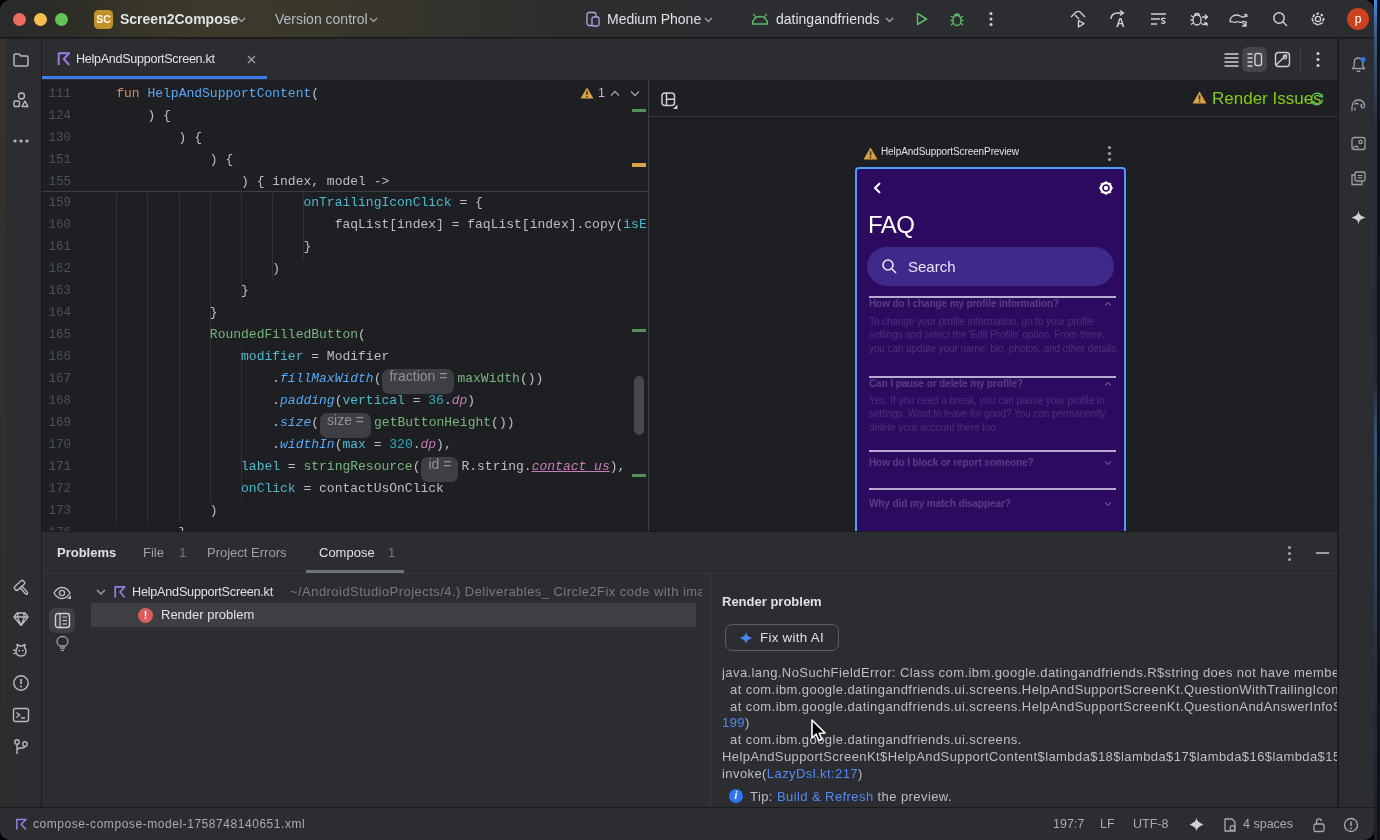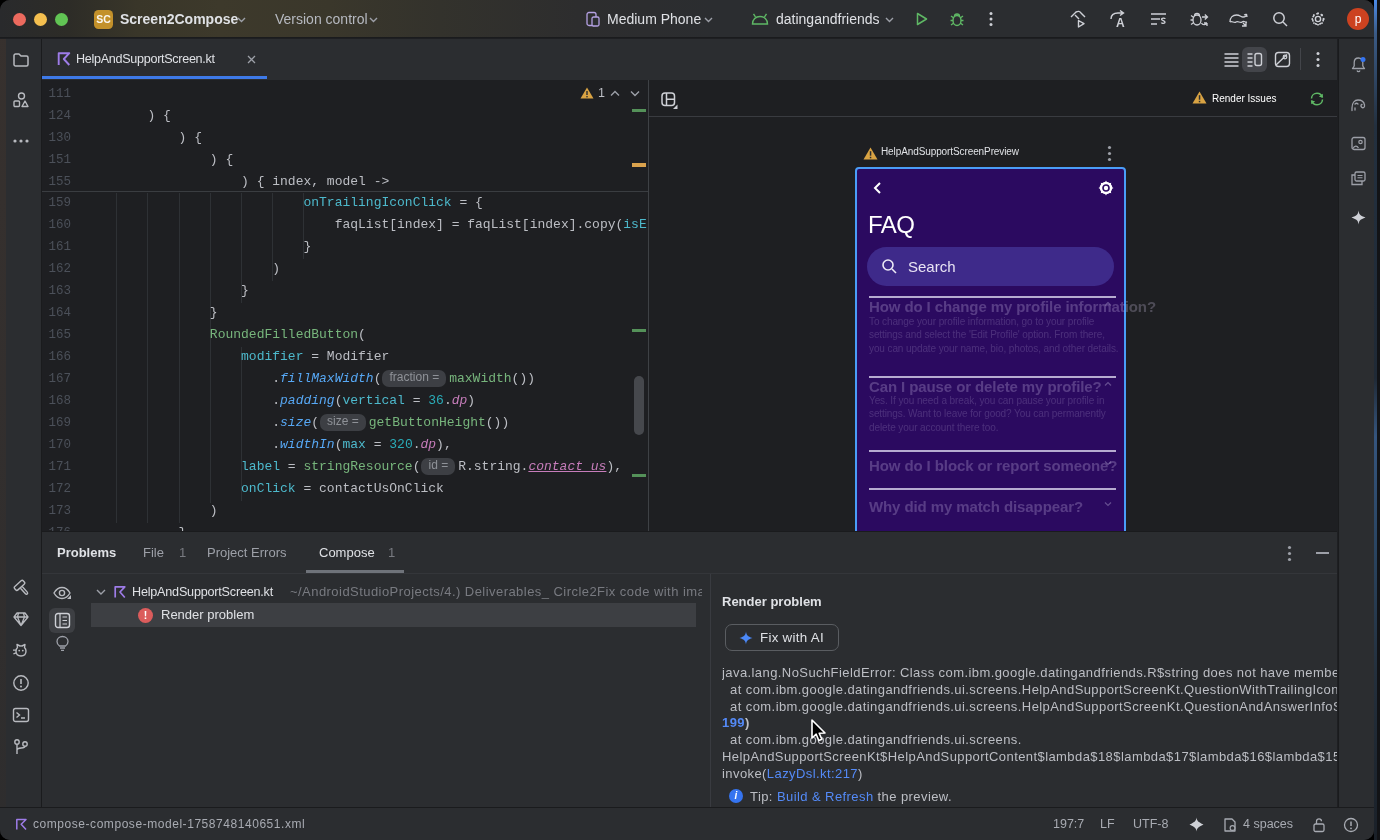--- a/index.html
+++ b/index.html
@@ -30,30 +30,30 @@
 .ln { position:absolute; left:0; top:0; width:29px; text-align:right; color:#4B5059; font-size:12.5px; }
 .cc { position:absolute; left:43px; top:0; white-space:pre; }
 .kw { color:#CF8E6D; }
 .fn { color:#57A8F5; }
 .call { color:#77B57C; }
 .narg { color:#4DB9CC; }
 .num { color:#2AACB8; }
 .ext { color:#57A8F5; font-style:italic; }
 .dp { color:#C77DBB; font-style:italic; }
 .err { color:#C77DBB; font-style:italic; text-decoration:underline; }
-.inlay { display:inline-block; font-family:"Liberation Sans",sans-serif; font-size:12px; line-height:15.5px; background:#3D3F44; color:#8F9298; border-radius:7px; padding:0 7px 1px; margin:0 3px 0 1px; vertical-align:1px; }
+.inlay { display:inline-block; font-family:"Liberation Sans",sans-serif; font-size:14px; line-height:15.5px; background:#3D3F44; color:#8F9298; border-radius:7px; padding:0 7px 9px; margin:0 3px 0 1px; vertical-align:1px; }
 .ig { position:absolute; width:1px; background:#2E3135; }
 
 
 #preview { position:absolute; left:649px; top:80px; width:688px; height:451px; background:#1E1F22; overflow:hidden; }
 #pvtoolbar { position:absolute; left:0; top:0; width:688px; height:37px; border-bottom:1px solid #393B40; }
 
 
 #phone { position:absolute; left:206px; top:87px; width:271px; height:370px; background:#2B0A60; border:2px solid #4A9DF8; border-radius:4px; }
-.pq { position:absolute; left:12px; font-size:15px; letter-spacing:-0.1px; font-weight:bold; white-space:nowrap; color:rgba(222,213,246,0.25); }
+.pq { position:absolute; left:12px; font-size:10px; letter-spacing:-0.1px; font-weight:bold; white-space:nowrap; color:rgba(222,213,246,0.25); }
 .pa { position:absolute; left:12px; font-size:10px; letter-spacing:-0.1px; line-height:13.6px; white-space:nowrap; color:rgba(220,210,245,0.185); }
 .pdiv { position:absolute; left:12px; width:247px; height:2px; background:rgba(222,216,240,0.78); }
 .pchev { position:absolute; left:247px; width:8px; height:8px; opacity:0.35; }
 
 
 #problems { position:absolute; left:42px; top:531px; width:1295px; overflow:hidden; height:276px; background:#2B2D30; border-top:1px solid #1A1B1D; }
 .ptab { position:absolute; top:0; height:41px; line-height:41px; font-size:13px; color:#9DA0A8; }
 #pbody { position:absolute; left:0; top:42px; width:1295px; height:234px; }
 .stk { position:absolute; left:680px; width:615px; letter-spacing:0.42px; height:17px; line-height:17px; font-size:13px; color:#BCBEC4; white-space:pre; overflow:hidden; }
 .lnk { color:#548AF7; }
@@ -233,20 +233,21 @@
   <div class="ig" style="left:105px; top:113px; height:330px;"></div>
   <div class="ig" style="left:137px; top:113px; height:330px;"></div>
   <div class="ig" style="left:168px; top:113px; height:310px;"></div>
   <div class="ig" style="left:199px; top:113px; height:110px;"></div>
   <div class="ig" style="left:199px; top:267px; height:154px;"></div>
   <div class="ig" style="left:230px; top:113px; height:88px;"></div>
   <div class="ig" style="left:261px; top:113px; height:66px;"></div>
 
   <div class="cl" style="top:3px;">
         <span class="ln">111</span>
+        <span class="cc">    <span class="kw">fun</span> <span class="fn">HelpAndSupportContent</span>(</span>
       </div>
   <div class="cl" style="top:25px;">
         <span class="ln">124</span>
         <span class="cc">        ) {</span>
       </div>
   <div class="cl" style="top:47px;">
         <span class="ln">130</span>
         <span class="cc">            ) {</span>
       </div>
   <div class="cl" style="top:69px;">
@@ -351,21 +352,21 @@
     <svg class="abs" style="left:12px; top:11.5px;" width="18" height="18" viewBox="0 0 18 18">
           <rect x="1" y="1" width="12.5" height="12.5" rx="3" stroke="#CED0D6" stroke-width="1.5" fill="none"></rect>
           <path d="M5.5 1 V13.5 M5.5 7.2 H13.5" stroke="#CED0D6" stroke-width="1.5"></path>
           <path d="M16.5 12.5 L16.5 17 L12 17 Z" fill="#CED0D6"></path>
         </svg>
     <svg class="abs" style="left:543px; top:11px;" width="15" height="13" viewBox="0 0 15 13">
           <path d="M7.5 0.5 L14.5 12.5 H0.5 Z" fill="#D9A343"></path>
           <rect x="6.8" y="4.2" width="1.5" height="4.5" fill="#2B2D30"></rect>
           <rect x="6.8" y="9.8" width="1.5" height="1.5" fill="#2B2D30"></rect>
         </svg>
-    <div class="abs" style="left:563px; top:0; height:37px; line-height:37px; font-size:10px; color:#ffffff;">Render Issues</div>
+    <div class="abs" style="left:563px; top:0; height:37px; line-height:37px; font-size:17px; color:#84cc16;">Render Issues</div>
     <svg class="abs" style="left:660px; top:11px;" width="16" height="16" viewBox="0 0 16 16">
           <path d="M13.5 6.5 C12.8 4 10.6 2.3 8 2.3 C5 2.3 2.6 4.6 2.5 7.5 M2.5 9.5 C3.2 12 5.4 13.7 8 13.7 C11 13.7 13.4 11.4 13.5 8.5" stroke="#5FB865" stroke-width="1.5" fill="none"></path>
           <path d="M13.9 2.8 L13.6 6.8 L9.8 5.6 Z" fill="#5FB865"></path>
           <path d="M2.1 13.2 L2.4 9.2 L6.2 10.4 Z" fill="#5FB865"></path>
         </svg>
   </div>
 
   <svg class="abs" style="left:214px; top:67px;" width="15" height="13" viewBox="0 0 15 13">
         <path d="M7.5 0.5 L14.5 12.5 H0.5 Z" fill="#D9A343"></path>
         <rect x="6.8" y="4.2" width="1.5" height="4.5" fill="#2B2D30"></rect>
@@ -474,21 +475,21 @@
     <div class="abs" style="left:680px; top:20px; font-size:13px; font-weight:bold; color:#DFE1E5;">Render problem</div>
     <div class="abs" style="left:683px; top:50px; width:114px; height:27px; border:1px solid #5A5D61; border-radius:7px;"></div>
     <svg class="abs" style="left:697px; top:57px;" width="14" height="14" viewBox="0 0 14 14">
           <path d="M7 0.5 C7.5 4 8.5 5.5 13.5 7 C8.5 8.5 7.5 10 7 13.5 C6.5 10 5.5 8.5 0.5 7 C5.5 5.5 6.5 4 7 0.5 Z" fill="#4B88F7"></path>
         </svg>
     <div class="abs" style="left:718px; top:50px; height:27px; line-height:27px; font-size:13.3px; letter-spacing:0.3px; color:#DFE1E5;">Fix with AI</div>
 
     <div class="stk" style="top:90px;">java.lang.NoSuchFieldError: Class com.ibm.google.datingandfriends.R$string does not have member faq_question_1</div>
     <div class="stk" style="top:107px;">  at com.ibm.google.datingandfriends.ui.screens.HelpAndSupportScreenKt.QuestionWithTrailingIcon(HelpAndSupportScreen.kt:230)</div>
     <div class="stk" style="top:124px;">  at com.ibm.google.datingandfriends.ui.screens.HelpAndSupportScreenKt.QuestionAndAnswerInfoSection(HelpAndSupportScreen.kt:</div>
-    <div class="stk" style="top:140px;font-weight:bold;"><span class="lnk">199</span>)</div>
+    <div class="stk" style="top:140px;"><span class="lnk">199</span>)</div>
     <div class="stk" style="top:157px;">  at com.ibm.google.datingandfriends.ui.screens.</div>
     <div class="stk" style="top:174px;">HelpAndSupportScreenKt$HelpAndSupportContent$lambda$18$lambda$17$lambda$16$lambda$15$lambda$14.</div>
     <div class="stk" style="top:191px;">invoke(<span class="lnk">LazyDsl.kt:217</span>)</div>
     <div class="abs" style="left:687px; top:215px; width:14px; height:14px; border-radius:50%; background:#3574F0; color:#fff; font-size:10px; font-weight:bold; font-style:italic; text-align:center; line-height:14px;">i</div>
     <div class="stk" style="top:214px; left:708px;">Tip: <span class="lnk">Build &amp; Refresh</span> the preview.</div>
   </div>
 </div>
 
 <div id="rightstripe">
   <svg class="rsi" style="top:17px;" viewBox="0 0 17 17">

